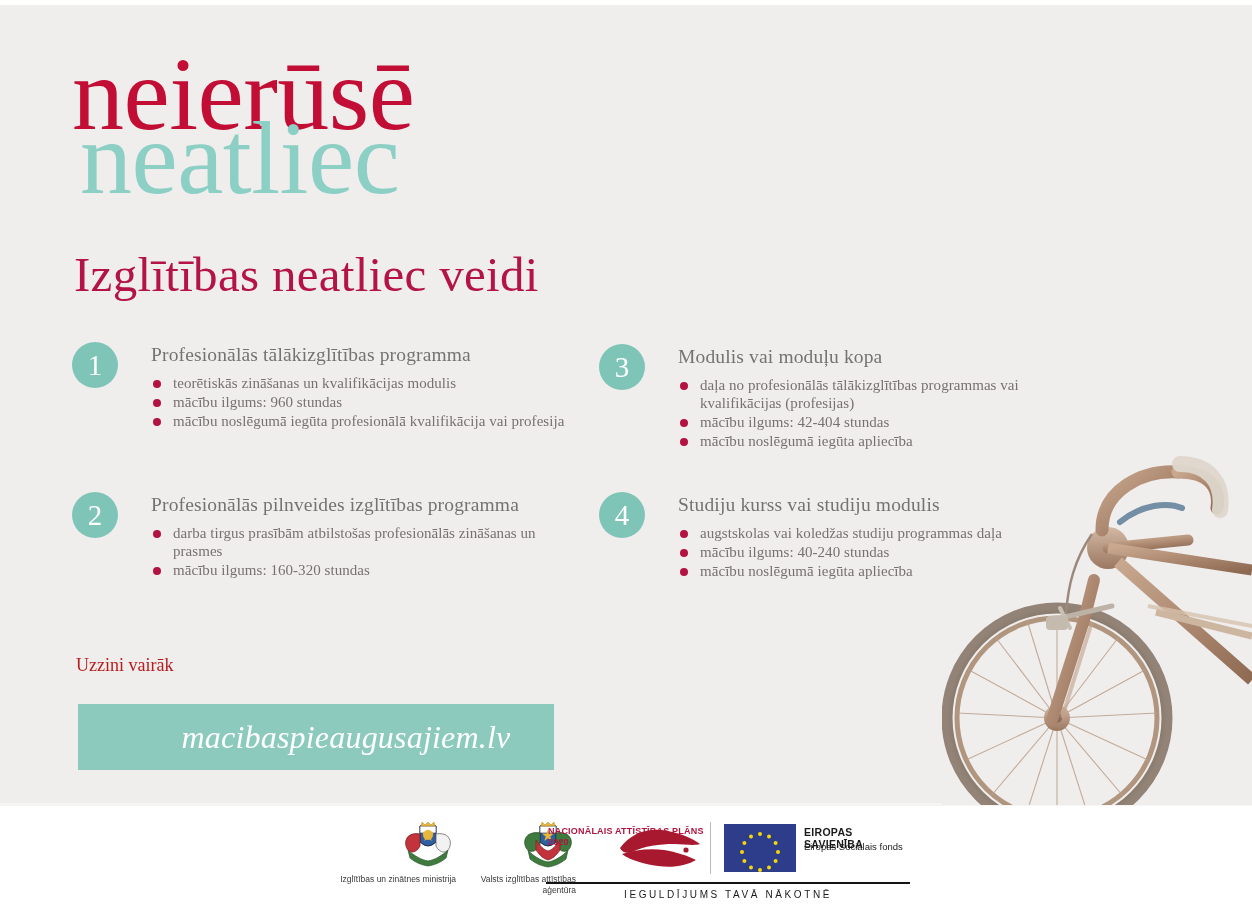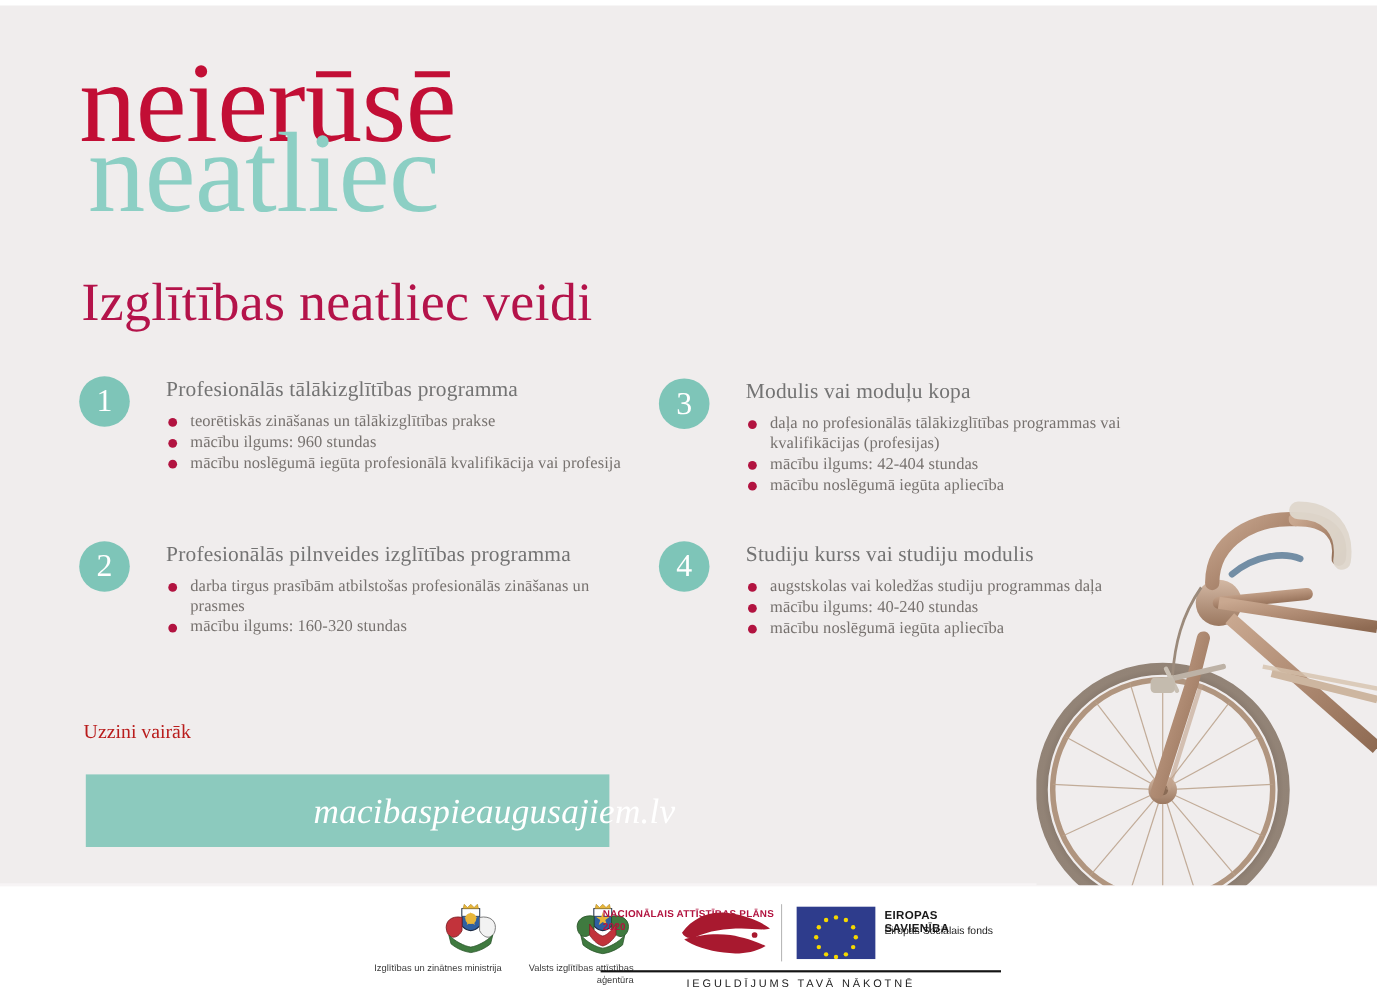--- a/index.html
+++ b/index.html
@@ -180,21 +180,21 @@
     height: 66px;
     background: #8ccabe;
   }
   .cta-url {
     position: absolute;
     left: 0;
     top: 0;
     width: 536px;
     height: 66px;
     line-height: 66px;
-    text-align: right;
+    text-align: center;
     font-style: italic;
     font-size: 32px;
     color: #ffffff;
     letter-spacing: 0.2px;
   }
 
   
   .footer {
     position: absolute;
     left: 0;
@@ -396,21 +396,21 @@
 
   <div class="items">
 
     <div class="col col-left">
 
       <div class="item" style="top:0;">
         <div class="badge">1</div>
         <div class="item-body">
           <div class="item-title">Profesionālās tālākizglītības programma</div>
           <ul class="bullets">
-            <li>teorētiskās zināšanas un tālākizglītības prakse</li>
+            <li>teorētiskās zināšanas un kvalifikācijas modulis</li>
             <li>mācību ilgums: 960 stundas</li>
             <li>mācību noslēgumā iegūta profesionālā kvalifikācija vai profesija</li>
           </ul>
         </div>
       </div>
 
       <div class="item" style="top:150px;">
         <div class="badge">2</div>
         <div class="item-body">
           <div class="item-title">Profesionālās pilnveides izglītības programma</div>

